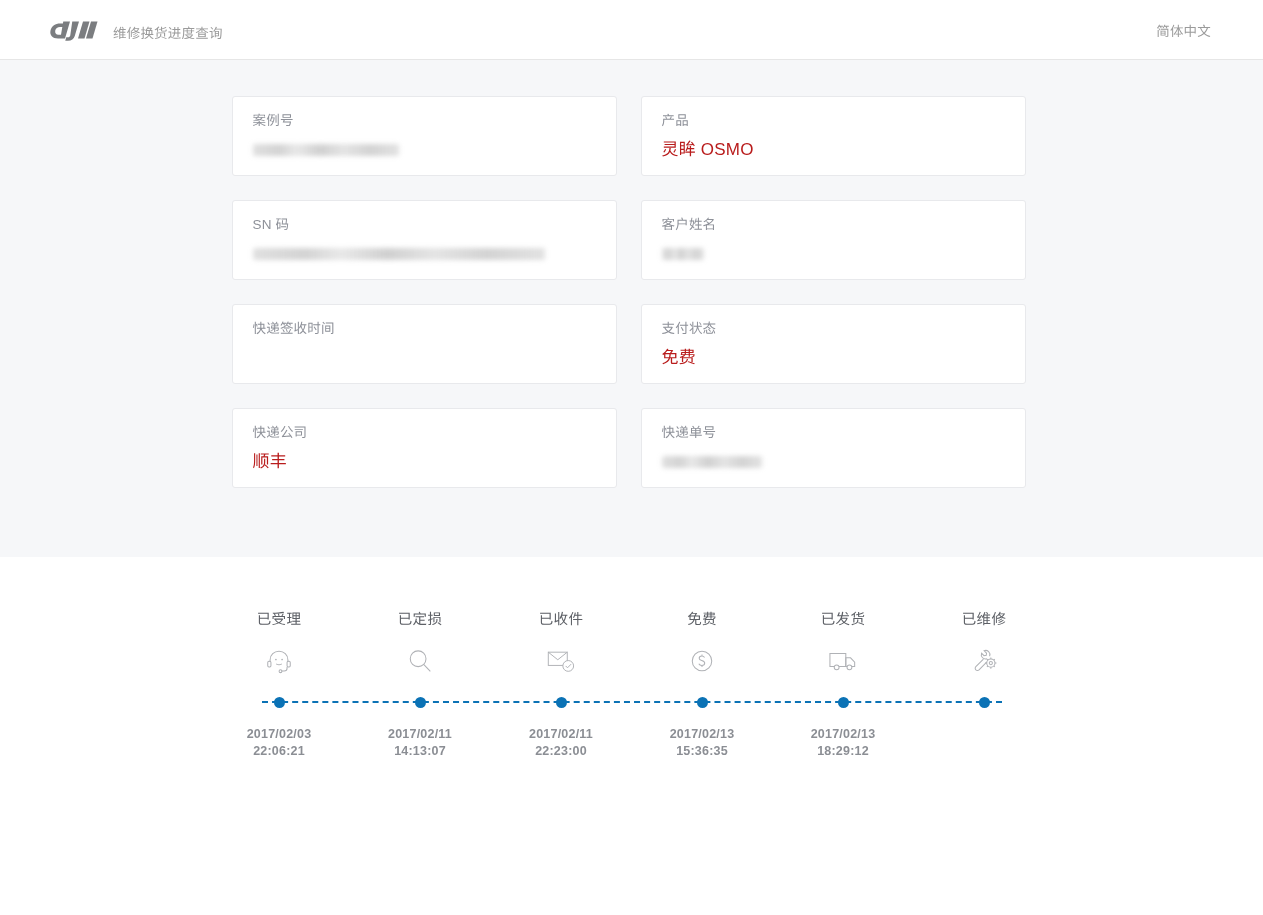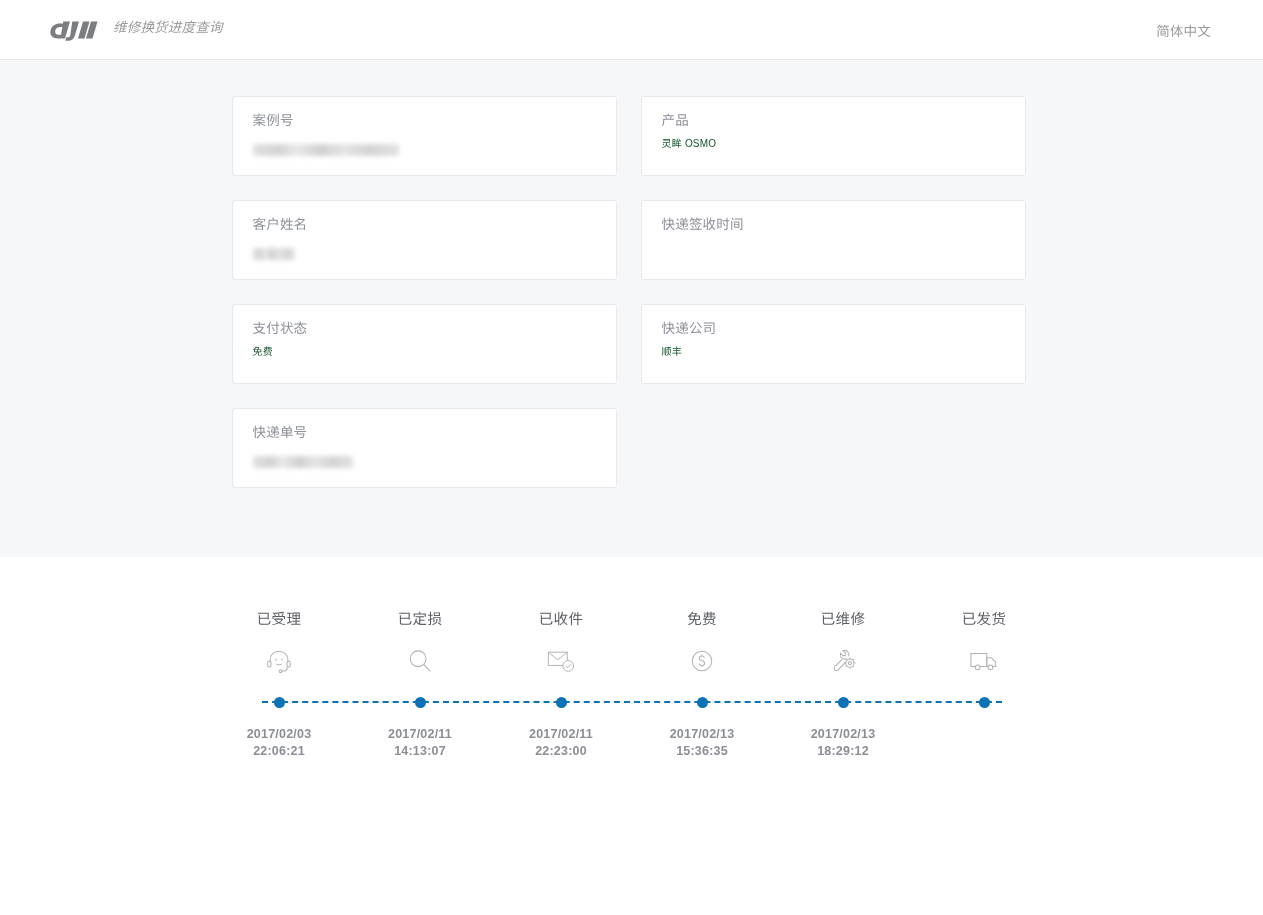--- a/index.html
+++ b/index.html
@@ -18,23 +18,22 @@
     position: relative;
     width: 1263px;
     height: 60px;
     background: #ffffff;
     border-bottom: 1px solid #e6e6e6;
     display: flex;
     align-items: center;
   }
   .brand {
     display: flex;
-    align-items: flex-start;
+    align-items: flex-end;
     margin-left: 48px;
-    font-style: italic;
   }
   .dji-logo {
     width: 50px;
     height: 22px;
     display: block;
   }
   .header-title {
     margin-left: 15px;
     font-size: 13.5px;
     color: #9b9b9b;
@@ -77,23 +76,23 @@
     padding: 14px 20px 0 20px;
     box-shadow: 0 0 0 rgba(0,0,0,0);
   }
   .info-label {
     font-size: 13.5px;
     color: #8e9199;
     line-height: 20px;
     letter-spacing: 0.2px;
   }
   .info-value {
-    margin-top: 3px;
-    font-size: 10px;
-    color: #14532d;
+    margin-top: 9px;
+    font-size: 17px;
+    color: #b91c1c;
     line-height: 20px;
     letter-spacing: 0.2px;
   }
   .info-value.redacted {
     color: transparent;
     background: linear-gradient(90deg,
         rgba(150,150,150,0.30) 0%,
         rgba(150,150,150,0.42) 18%,
         rgba(150,150,150,0.22) 30%,
         rgba(150,150,150,0.45) 46%,
@@ -217,20 +216,21 @@
   <div class="lang-select">简体中文</div>
 </div>
 
 <div class="info-section">
   <div class="info-grid" id="info-grid">
       <div class="info-card"><div class="info-label">案例号</div><div class="info-value redacted w-lg"></div></div>
       <div class="info-card">
         <div class="info-label">产品</div>
         <div class="info-value">灵眸 OSMO</div>
       </div>
+      <div class="info-card"><div class="info-label">SN 码</div><div class="info-value redacted w-xl"></div></div>
       <div class="info-card"><div class="info-label">客户姓名</div><div class="info-value redacted w-sm"></div></div>
       <div class="info-card">
         <div class="info-label">快递签收时间</div>
       </div>
       <div class="info-card">
         <div class="info-label">支付状态</div>
         <div class="info-value">免费</div>
       </div>
       <div class="info-card">
         <div class="info-label">快递公司</div>
@@ -282,42 +282,42 @@
           <div class="step-label">免费</div>
           <div class="step-icon">
             <svg width="30" height="30" viewBox="0 0 32 32" fill="none" stroke="currentColor" stroke-width="1.1">
               <circle cx="16" cy="16" r="10.4"></circle>
               <path d="M18.7 12.3 c-0.6-1.1-1.6-1.6-2.8-1.6 -1.7 0-2.9 0.9-2.9 2.3 0 1.3 1 1.9 2.7 2.4 2 0.6 3.2 1.2 3.2 2.8 0 1.5-1.3 2.6-3.1 2.6 -1.5 0-2.6-0.6-3.2-1.8"></path>
               <path d="M16 9.1 v1.4 M16 20.8 v1.5"></path>
             </svg>
           </div>
         </div>
         <div class="step">
+          <div class="step-label">已发货</div>
+          <div class="step-icon">
+            <svg width="32" height="28" viewBox="0 0 34 30" fill="none" stroke="currentColor" stroke-width="1.1">
+              <path d="M3 7 h17 v14 H3 Z"></path>
+              <path d="M20 11.6 h5.1 l4.4 4.6 V21 H20 Z"></path>
+              <circle cx="10.2" cy="21.8" r="2.6" fill="#ffffff"></circle>
+              <circle cx="23.9" cy="21.8" r="2.6" fill="#ffffff"></circle>
+            </svg>
+          </div>
+        </div>
+        <div class="step">
           <div class="step-label">已维修</div>
           <div class="step-icon">
             <svg width="30" height="30" viewBox="0 0 32 32" fill="none" stroke="currentColor" stroke-width="1.1">
               <path d="M15.4 13.9 L7.3 22 a2.4 2.4 0 1 0 3.4 3.4 l8.1-8.1"></path>
               <path d="M19.3 13.6 a4.6 4.6 0 0 1 -5.9-5.9 l2.6 2.6 2.4-0.3 0.3-2.4 -2.6-2.6 a4.6 4.6 0 0 1 5.9 5.9"></path>
               <circle cx="23.3" cy="18.2" r="4.4"></circle>
               <circle cx="23.3" cy="18.2" r="1.7"></circle>
               <path d="M23.3 12.2 v1.6 M23.3 22.6 v1.6 M17.3 18.2 h1.6 M27.7 18.2 h1.6 M19.1 14 l1.1 1.1 M26.4 21.3 l1.1 1.1 M27.5 14 l-1.1 1.1 M20.2 21.3 l-1.1 1.1"></path>
             </svg>
           </div>
         </div>
-        <div class="step">
-          <div class="step-label">已发货</div>
-          <div class="step-icon">
-            <svg width="32" height="28" viewBox="0 0 34 30" fill="none" stroke="currentColor" stroke-width="1.1">
-              <path d="M3 7 h17 v14 H3 Z"></path>
-              <path d="M20 11.6 h5.1 l4.4 4.6 V21 H20 Z"></path>
-              <circle cx="10.2" cy="21.8" r="2.6" fill="#ffffff"></circle>
-              <circle cx="23.9" cy="21.8" r="2.6" fill="#ffffff"></circle>
-            </svg>
-          </div>
-        </div>
       </div>
     <div class="rail-wrap">
       <div class="rail" style="border-top-color: rgb(11, 114, 181);"></div>
       <div class="dots" id="timeline-dots">
           <div class="dot-cell">
             <div class="dot" style="background: rgb(11, 114, 181);"></div>
           </div>
           <div class="dot-cell">
             <div class="dot" style="background: rgb(11, 114, 181);"></div>
           </div>

